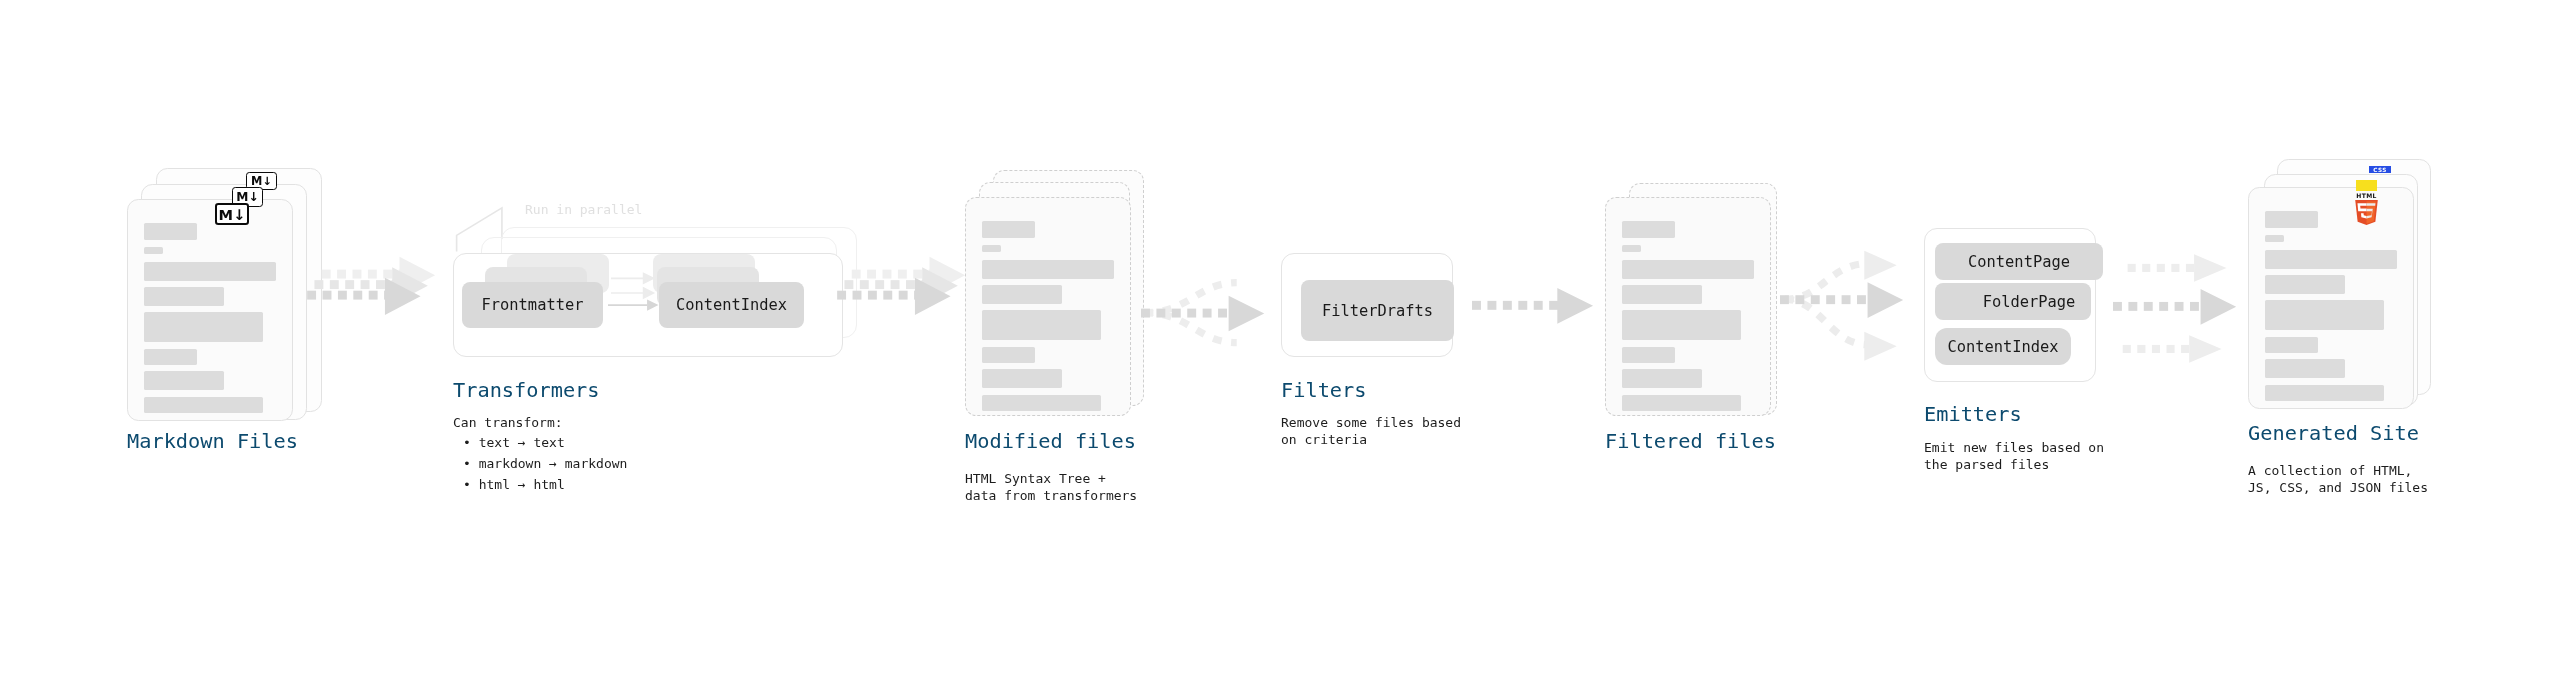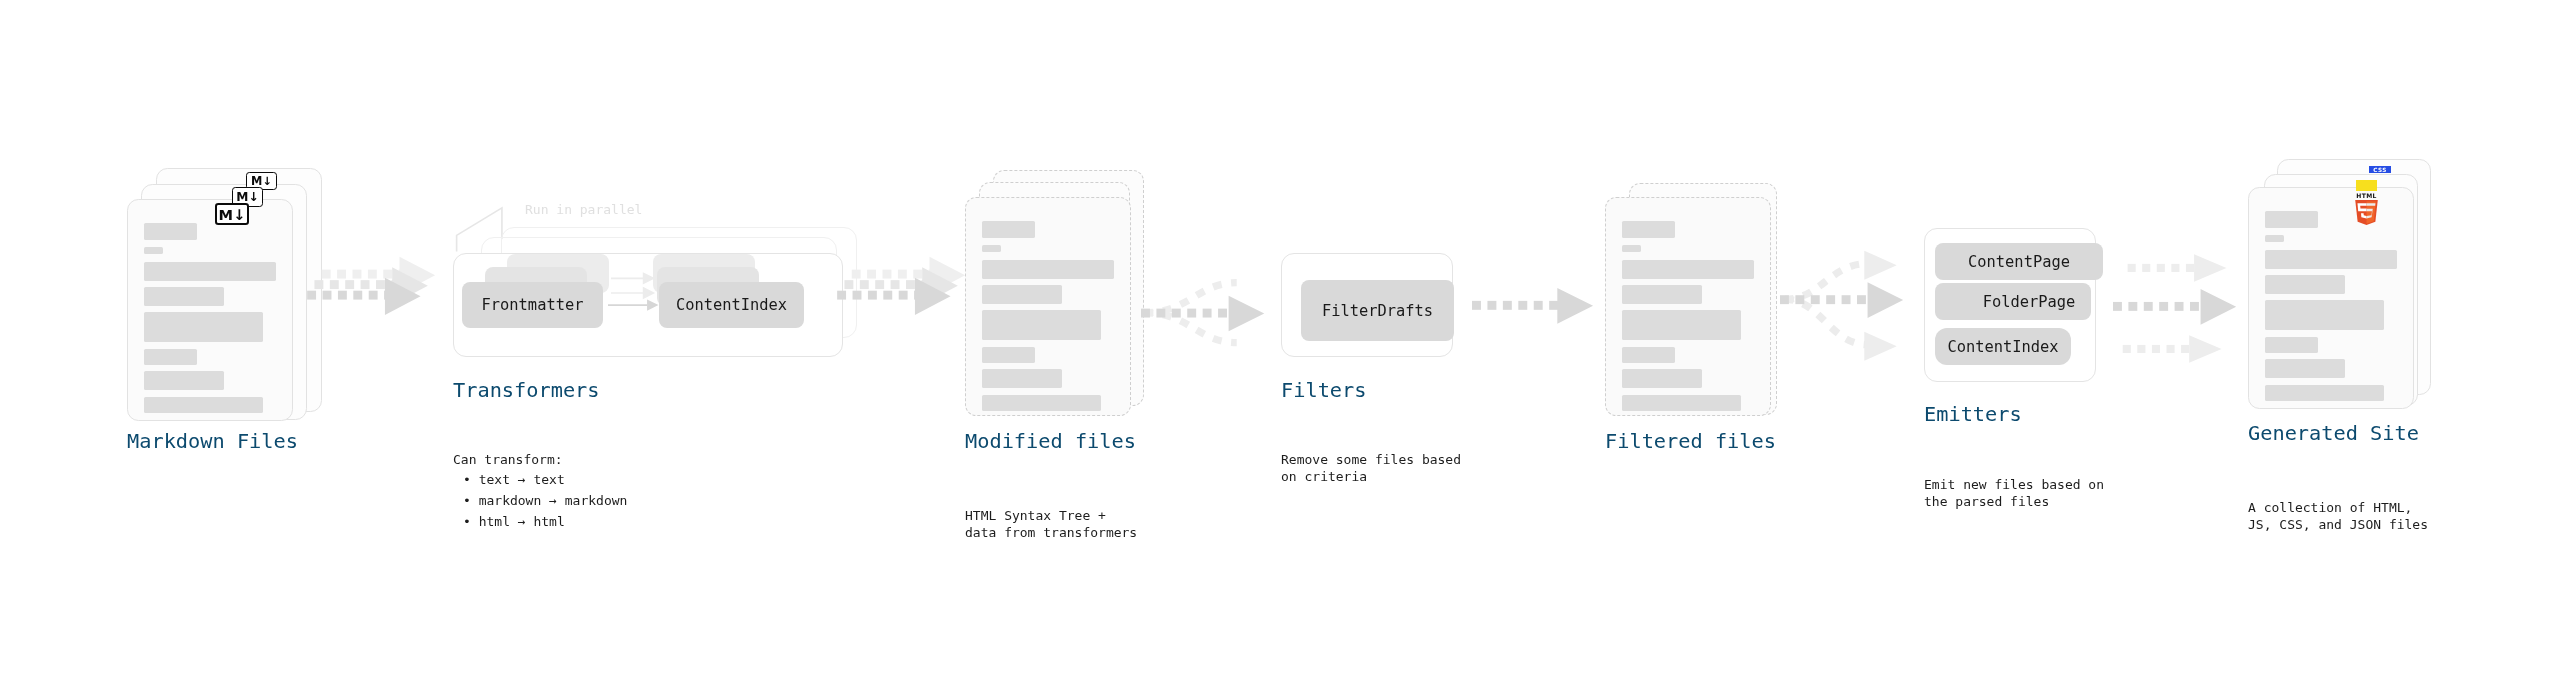--- a/index.html
+++ b/index.html
@@ -79,21 +79,20 @@
     white-space:nowrap;
     letter-spacing:0px;
   }
   .sub{
     position:absolute;
     font-size:13px;
     line-height:17px;
     color:#1d1d1d;
     font-family:"DejaVu Sans Mono","Liberation Mono",monospace;
     white-space:pre;
-    margin-top:37px;
   }
   .parallel-label{
     position:absolute;
     font-size:13px;
     color:#e0e0e0;
     font-family:"DejaVu Sans Mono","Liberation Mono",monospace;
     white-space:nowrap;
   }
   svg{position:absolute;overflow:visible;}
 </style>

